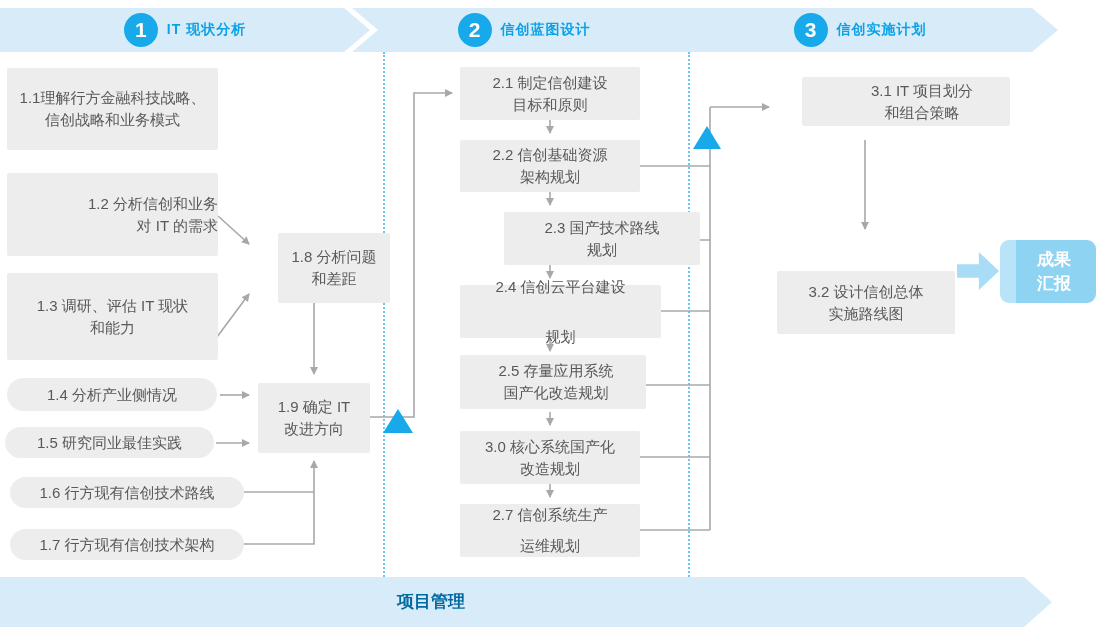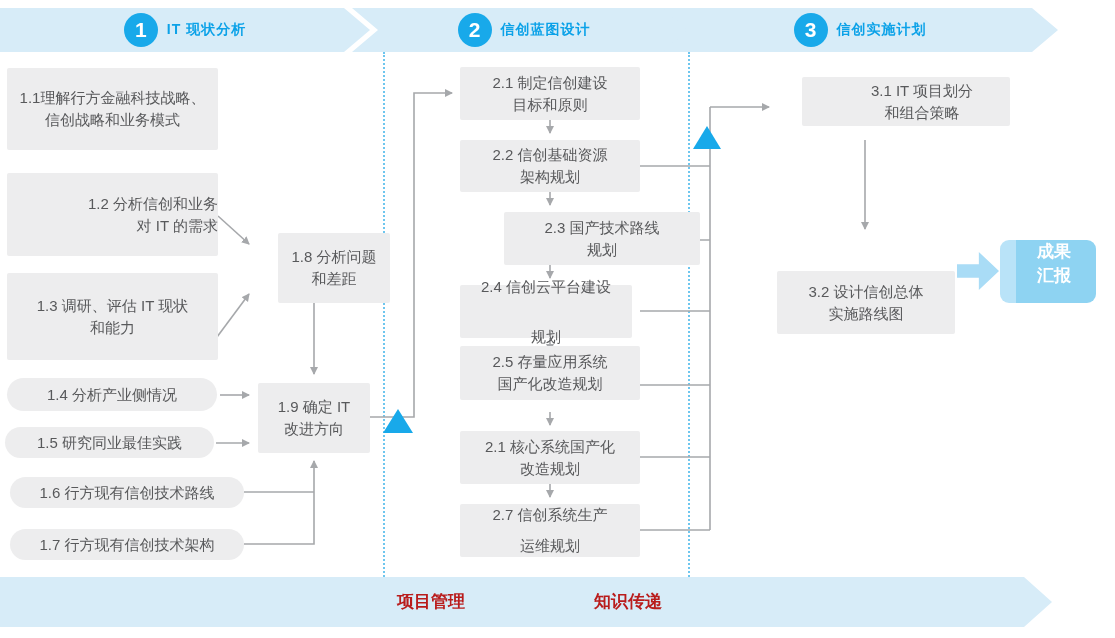--- a/index.html
+++ b/index.html
@@ -34,33 +34,33 @@
   .tri{position:absolute;background:#18a9ea;clip-path:polygon(50% 0,100% 100%,0 100%);}
   
   #fat-arrow{
     position:absolute;left:957px;top:252px;width:42px;height:38px;background:#a9dcf6;
     clip-path:polygon(0 32%,52% 32%,52% 0,100% 50%,52% 100%,52% 68%,0 68%);
   }
   #result-box{
     position:absolute;left:1000px;top:240px;width:96px;height:63px;border-radius:9px;
     background:linear-gradient(90deg,#b9e3f8 0,#b9e3f8 16px,#8ed3f2 16px);
     color:#ffffff;font-weight:bold;font-size:17px;line-height:1.4;
-    display:flex;flex-direction:column;align-items:center;justify-content:flex-start;
+    display:flex;flex-direction:column;align-items:center;justify-content:center;
     padding-left:12px;box-sizing:border-box;text-align:center;
   }
   
   #legend{position:absolute;left:830px;top:514px;display:flex;align-items:center;gap:12px;}
   #legend .tri-inline{width:27px;height:25px;background:#18a9ea;clip-path:polygon(50% 0,100% 100%,0 100%);}
   #legend .legend-label{color:#58595b;font-weight:bold;font-size:17px;white-space:nowrap;}
   
   #footer-banner{
     position:absolute;left:0;top:577px;width:1052px;height:50px;background:#d7ecf8;
     clip-path:polygon(0 0,calc(100% - 28px) 0,100% 50%,calc(100% - 28px) 100%,0 100%);
   }
-  .footer-label{position:absolute;top:577px;height:50px;line-height:50px;color:#b91c1c;font-weight:bold;font-size:17px;white-space:nowrap;}
+  .footer-label{position:absolute;top:577px;height:50px;line-height:50px;color:#0369a1;font-weight:bold;font-size:17px;white-space:nowrap;}
   #footer-label-0{left:397px;}
   #footer-label-1{left:594px;}
   
   #wires{position:absolute;left:0;top:0;width:1115px;height:638px;pointer-events:none;}
 </style>
 </head>
 <body>
 
 <div id="canvas">
 
@@ -151,30 +151,30 @@
     <span>目标和原则</span>
   </div>
   <div class="node" style="left:460px;top:140px;width:180px;height:52px;">
     <span>2.2 信创基础资源</span>
     <span>架构规划</span>
   </div>
   <div class="node" style="left:460px;top:212px;width:196px;height:53px;margin-left:44px;">
     <span>2.3 国产技术路线</span>
     <span>规划</span>
   </div>
-  <div class="node" style="left:460px;top:285px;width:172px;height:53px;gap:28px;">
+  <div class="node" style="left:460px;top:285px;width:201px;height:53px;gap:28px;">
     <span>2.4 信创云平台建设</span>
     <span>规划</span>
   </div>
-  <div class="node" style="left:460px;top:346px;width:180px;height:54px;">
+  <div class="node" style="left:460px;top:355px;width:180px;height:54px;padding-left:6px;">
     <span>2.5 存量应用系统</span>
     <span>国产化改造规划</span>
   </div>
   <div class="node" style="left:460px;top:431px;width:180px;height:53px;">
-    <span>2.1 核心系统国产化</span>
+    <span>3.0 核心系统国产化</span>
     <span>改造规划</span>
   </div>
   <div class="node" style="left:460px;top:504px;width:180px;height:53px;gap:9px;">
     <span>2.7 信创系统生产</span>
     <span>运维规划</span>
   </div>
 
   <div class="node" style="left:802px;top:77px;width:176px;height:49px;padding-left:32px;">
     <span>3.1 IT 项目划分</span>
     <span>和组合策略</span>
@@ -189,15 +189,14 @@
 
   <div id="fat-arrow"></div>
   <div id="result-box">
     <span>成果</span>
     <span>汇报</span>
   </div>
 
 
   <div id="footer-banner"></div>
   <span class="footer-label" id="footer-label-0">项目管理</span>
-  <span class="footer-label" id="footer-label-1">知识传递</span>
 
 </div>
 
 </body></html>

